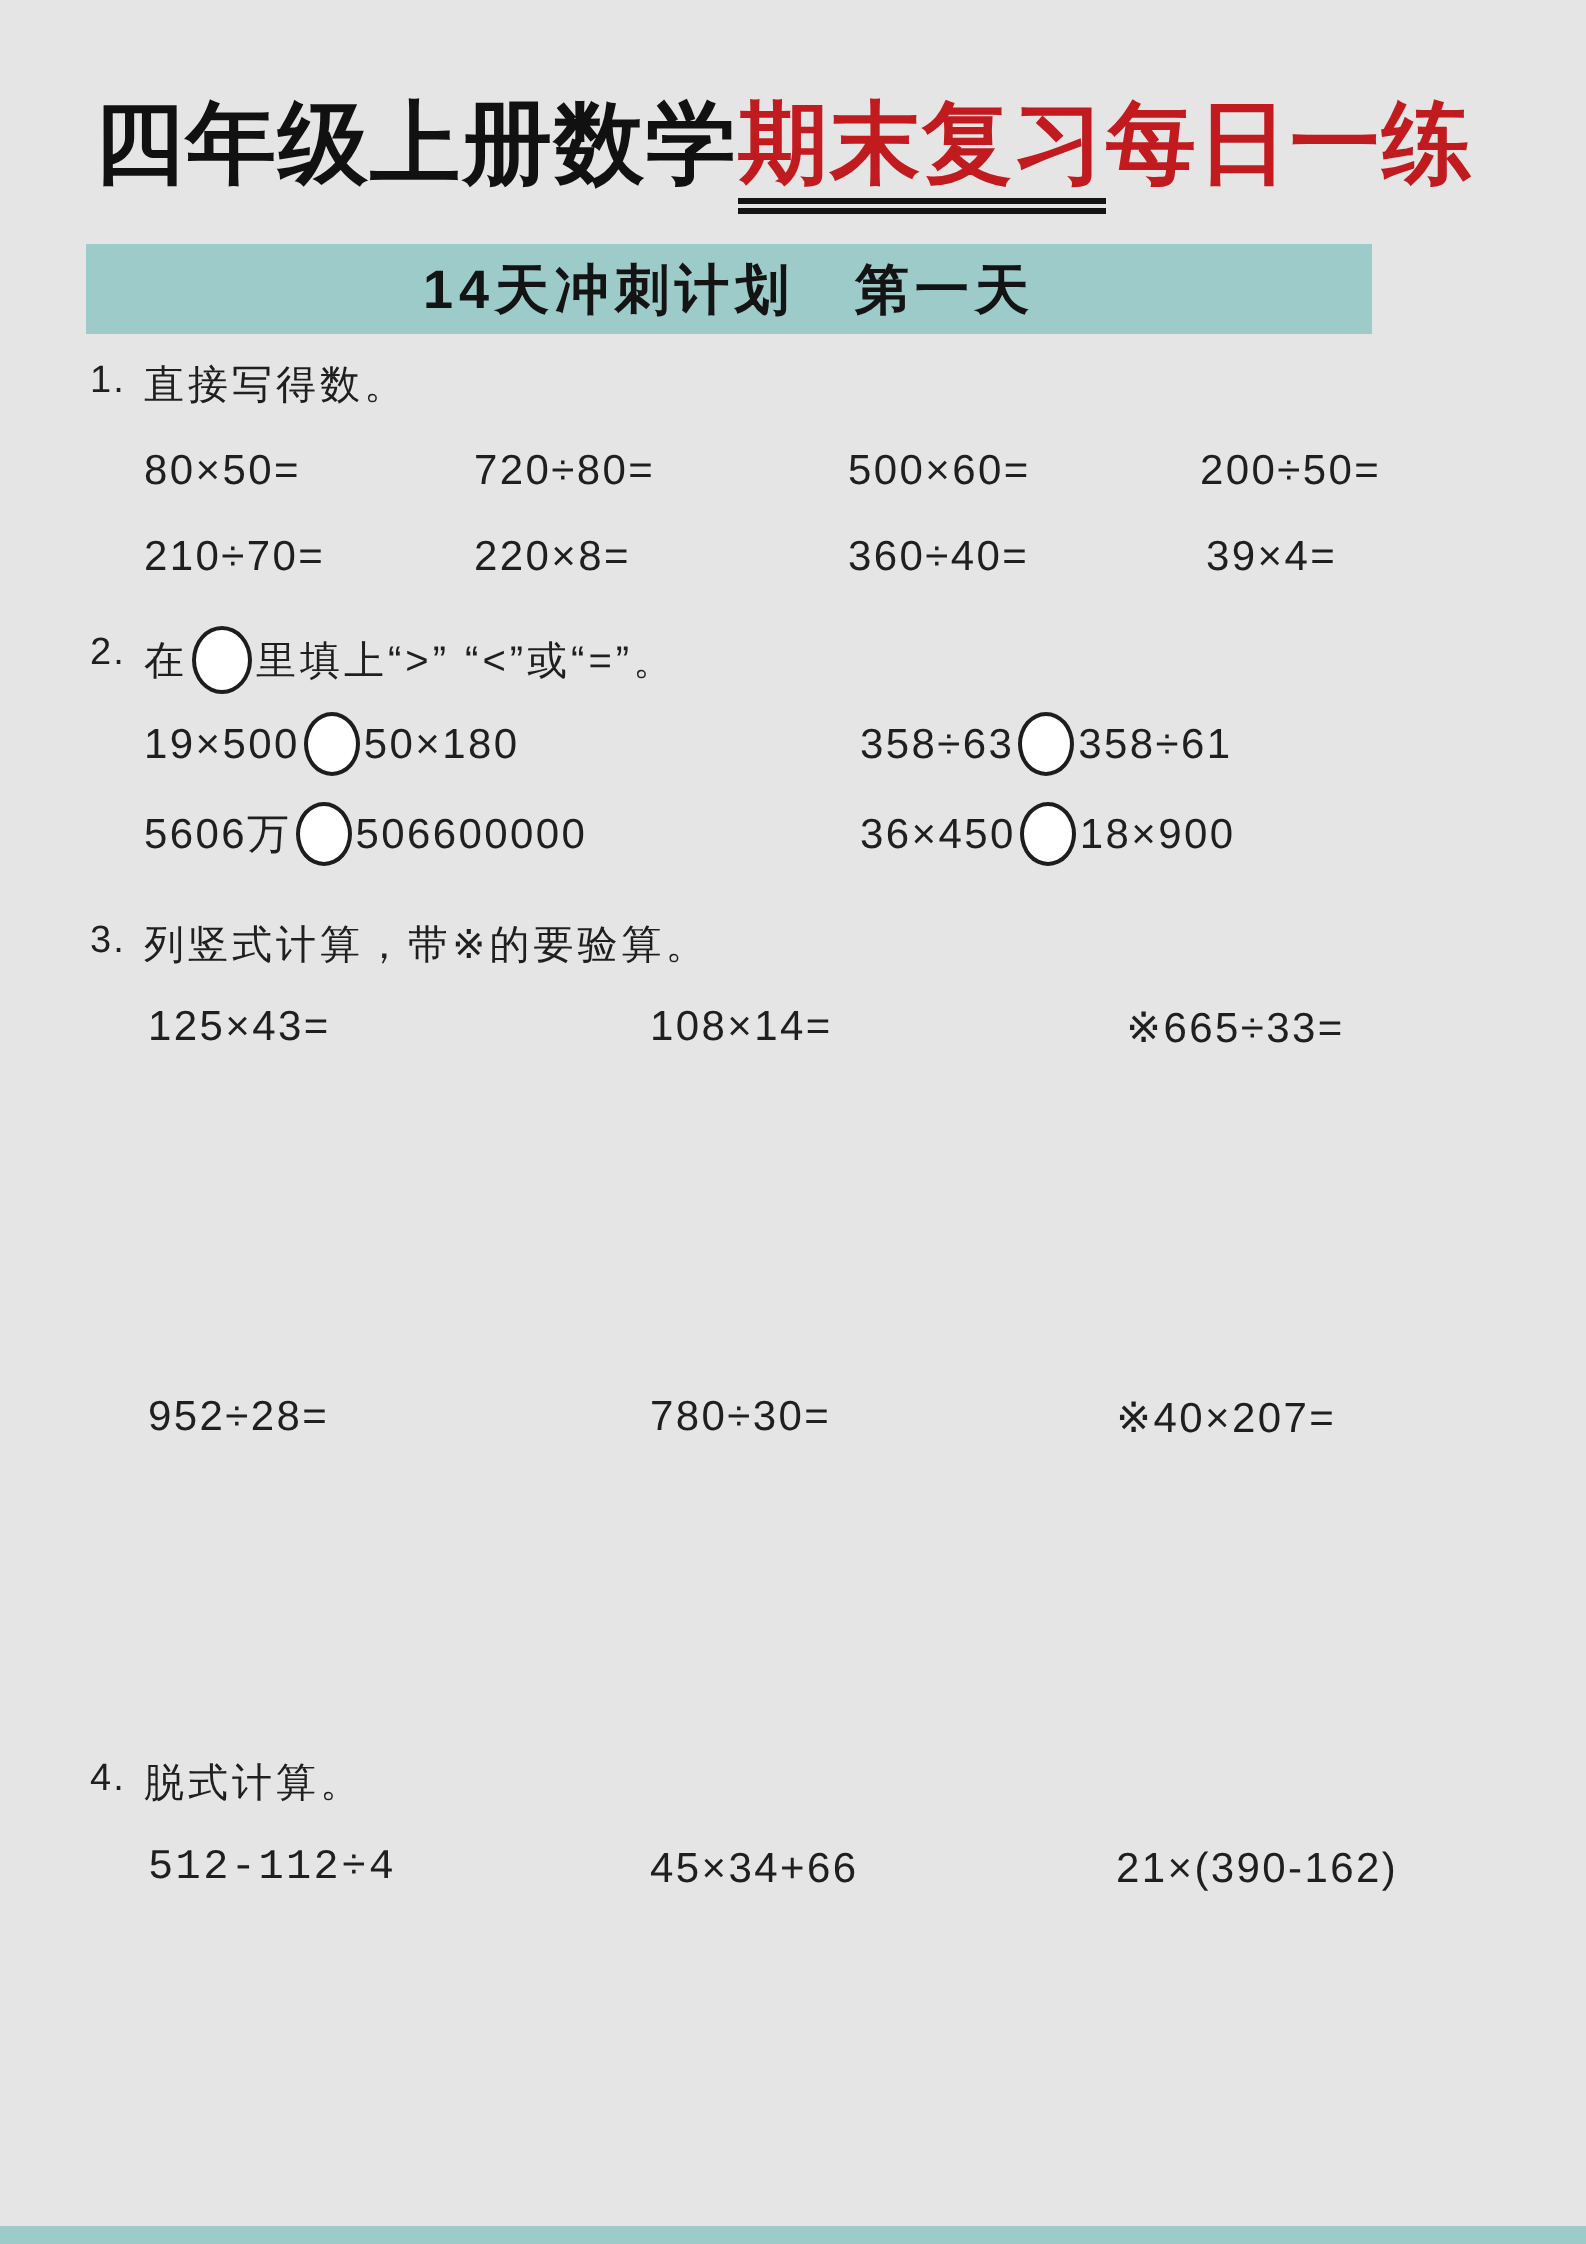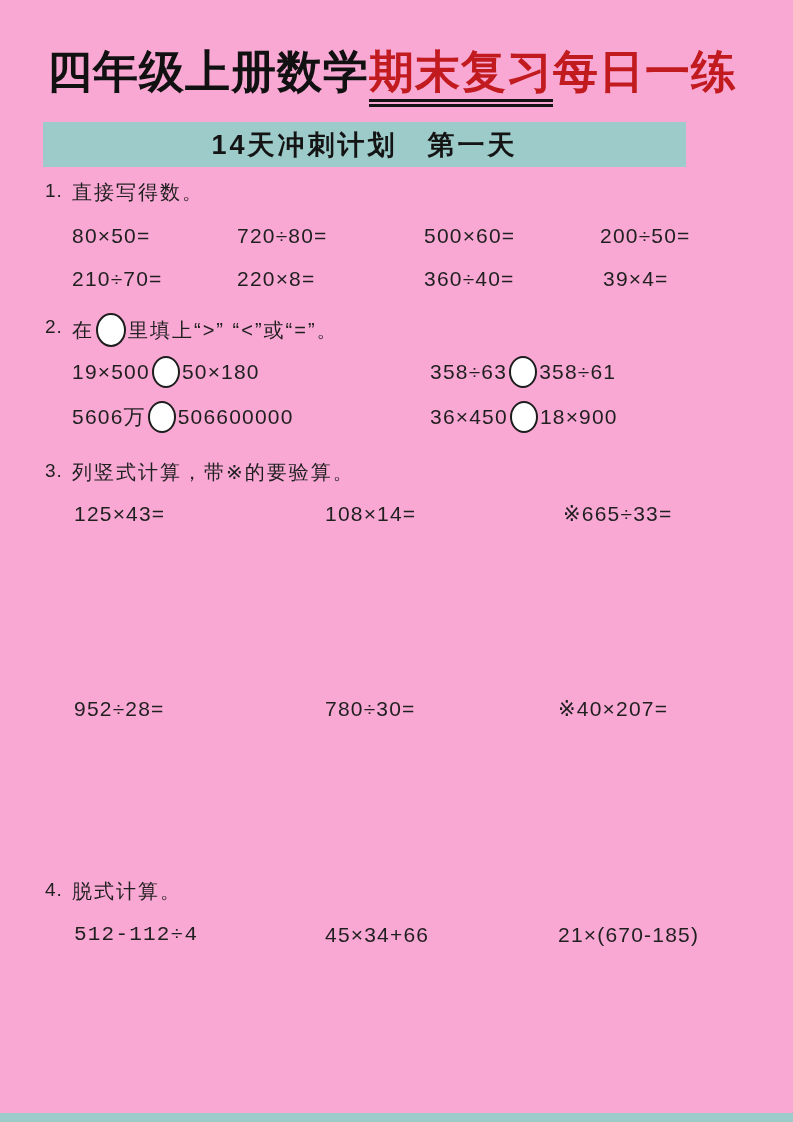--- a/index.html
+++ b/index.html
@@ -1,17 +1,17 @@
 <!DOCTYPE html>
 <html><head>
 <meta charset="utf-8">
 <style>
   html,body{margin:0;padding:0;background:#ffffff;}
   .page{
-    position:relative;width:793px;height:1122px;background:#f9a8d4;
+    position:relative;width:793px;height:1122px;background:#e5e5e5;
     font-family:"Liberation Sans","DejaVu Sans",sans-serif;color:#1f1f1f;overflow:hidden;
   }
   .title{
     position:absolute;left:47px;top:42px;margin:0;font-size:45px;font-weight:700;
     letter-spacing:1px;white-space:nowrap;color:#111;
   }
   .title .red{color:#c11b1f;}
   .uline{border-bottom:8px double #141414;padding-bottom:2px;}
   .banner{
     position:absolute;left:43px;top:122px;width:643px;height:45px;background:#9dcbca;
@@ -67,16 +67,16 @@
   <span class="math" style="left:563px;top:502px;">※665÷33=</span>
   <span class="math" style="left:74px;top:697px;">952÷28=</span>
   <span class="math" style="left:325px;top:697px;">780÷30=</span>
   <span class="math" style="left:558px;top:697px;">※40×207=</span>
 
   <span class="sec-num" style="left:45px;top:879px;">4.</span>
   <span class="sec-title" style="left:72px;top:878px;">脱式计算。</span>
 
   <span class="math" style="left:74px;top:923px;font-family:Liberation Mono, monospace;">512-112÷4</span>
   <span class="math" style="left:325px;top:923px;">45×34+66</span>
-  <span class="math" style="left:558px;top:923px;">21×(670-185)</span>
+  <span class="math" style="left:558px;top:923px;">21×(390-162)</span>
 
   <div class="footer-bar"></div>
 </div>
 
 </body></html>

